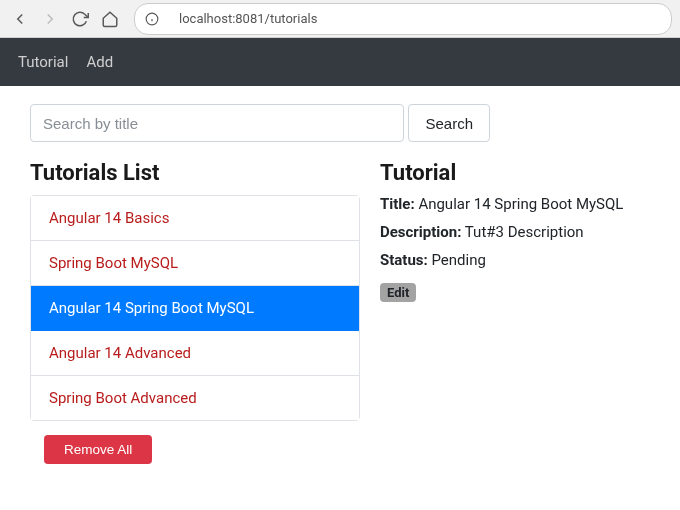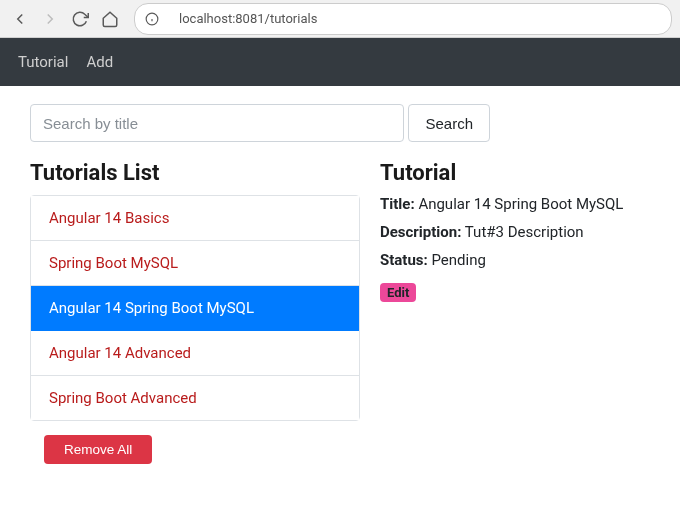--- a/index.html
+++ b/index.html
@@ -32,21 +32,21 @@
     
     .list { border: 1px solid #dee2e6; border-radius: 4px; margin-bottom: 14px; }
     .list-item { padding: 13px 18px; font-size: 15px; color: #b91c1c; border-bottom: 1px solid #dee2e6; background: #fff; }
     .list-item:last-child { border-bottom: none; }
     .list-item.active { background: #007bff; color: #fff; border-color: #007bff; }
     
     .remove-btn { background: #dc3545; color: #fff; border: none; border-radius: 4px; padding: 7px 20px; font-size: 13.5px; margin-left: 14px; }
     
     .detail-row { font-size: 15px; color: #212529; margin-bottom: 10px; }
     .detail-row strong { font-weight: 700; }
-    .edit-badge { display: inline-block; background: #ec4899; color: #212529; font-size: 13px; font-weight: 700; border-radius: 4px; padding: 2px 7px; margin-top: 4px; }
+    .edit-badge { display: inline-block; background: #a3a3a3; color: #212529; font-size: 13px; font-weight: 700; border-radius: 4px; padding: 2px 7px; margin-top: 4px; }
   </style>
 </head>
 <body>
 
 <div class="browser-bar">
   <div class="bb-btn">
       <svg viewBox="0 0 24 24" fill="none" stroke="#5a5a5a" stroke-width="2">
         <path d="M15 18l-6-6 6-6"></path>
       </svg>
     </div>

